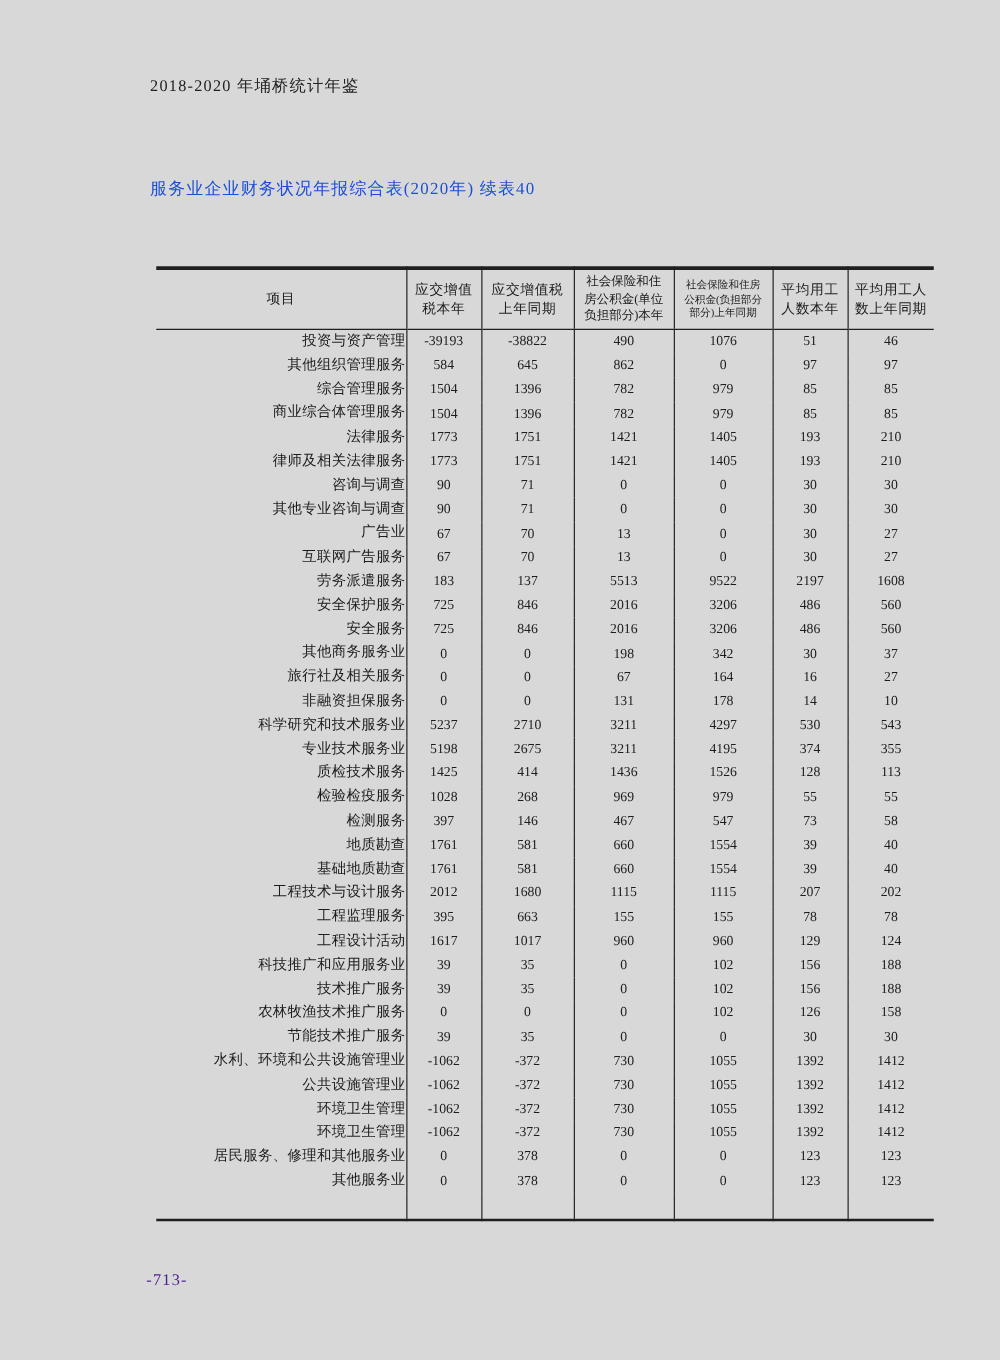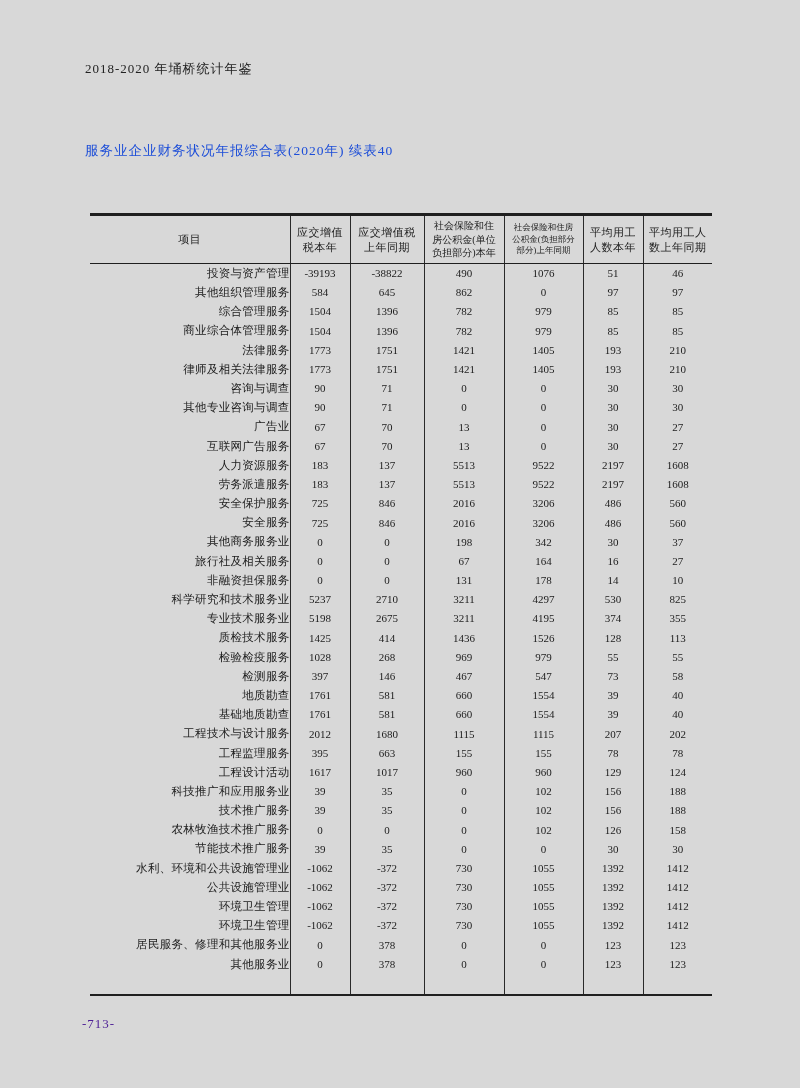--- a/index.html
+++ b/index.html
@@ -4,21 +4,21 @@
 <style>
   html, body { margin: 0; padding: 0; }
   body {
     width: 800px; height: 1088px;
     background: #d8d8d8;
     font-family: "Liberation Serif", "DejaVu Serif", serif;
     color: #1c1c1c;
     position: relative;
     overflow: hidden;
   }
-  .page { position: absolute; inset: 0; }
+  .page { position: absolute; inset: 0; margin-left: 35px; }
 
   .doc-header {
     position: absolute; left: 85px; top: 60px;
     font-size: 13px; letter-spacing: 1px; color: #222;
   }
   .doc-title {
     position: absolute; left: 85px; top: 142px;
     font-size: 13.5px; letter-spacing: 1px; color: #1d4ed8;
   }
 
@@ -203,29 +203,20 @@
           <tr>
             <td class="item">互联网广告服务</td>
             <td>67</td>
             <td>70</td>
             <td>13</td>
             <td>0</td>
             <td>30</td>
             <td>27</td>
           </tr>
           <tr>
-            <td class="item">人力资源服务</td>
-            <td>183</td>
-            <td>137</td>
-            <td>5513</td>
-            <td>9522</td>
-            <td>2197</td>
-            <td>1608</td>
-          </tr>
-          <tr>
             <td class="item">劳务派遣服务</td>
             <td>183</td>
             <td>137</td>
             <td>5513</td>
             <td>9522</td>
             <td>2197</td>
             <td>1608</td>
           </tr>
           <tr>
             <td class="item">安全保护服务</td>
@@ -272,21 +263,21 @@
             <td>14</td>
             <td>10</td>
           </tr>
           <tr>
             <td class="item">科学研究和技术服务业</td>
             <td>5237</td>
             <td>2710</td>
             <td>3211</td>
             <td>4297</td>
             <td>530</td>
-            <td>825</td>
+            <td>543</td>
           </tr>
           <tr>
             <td class="item">专业技术服务业</td>
             <td>5198</td>
             <td>2675</td>
             <td>3211</td>
             <td>4195</td>
             <td>374</td>
             <td>355</td>
           </tr>

